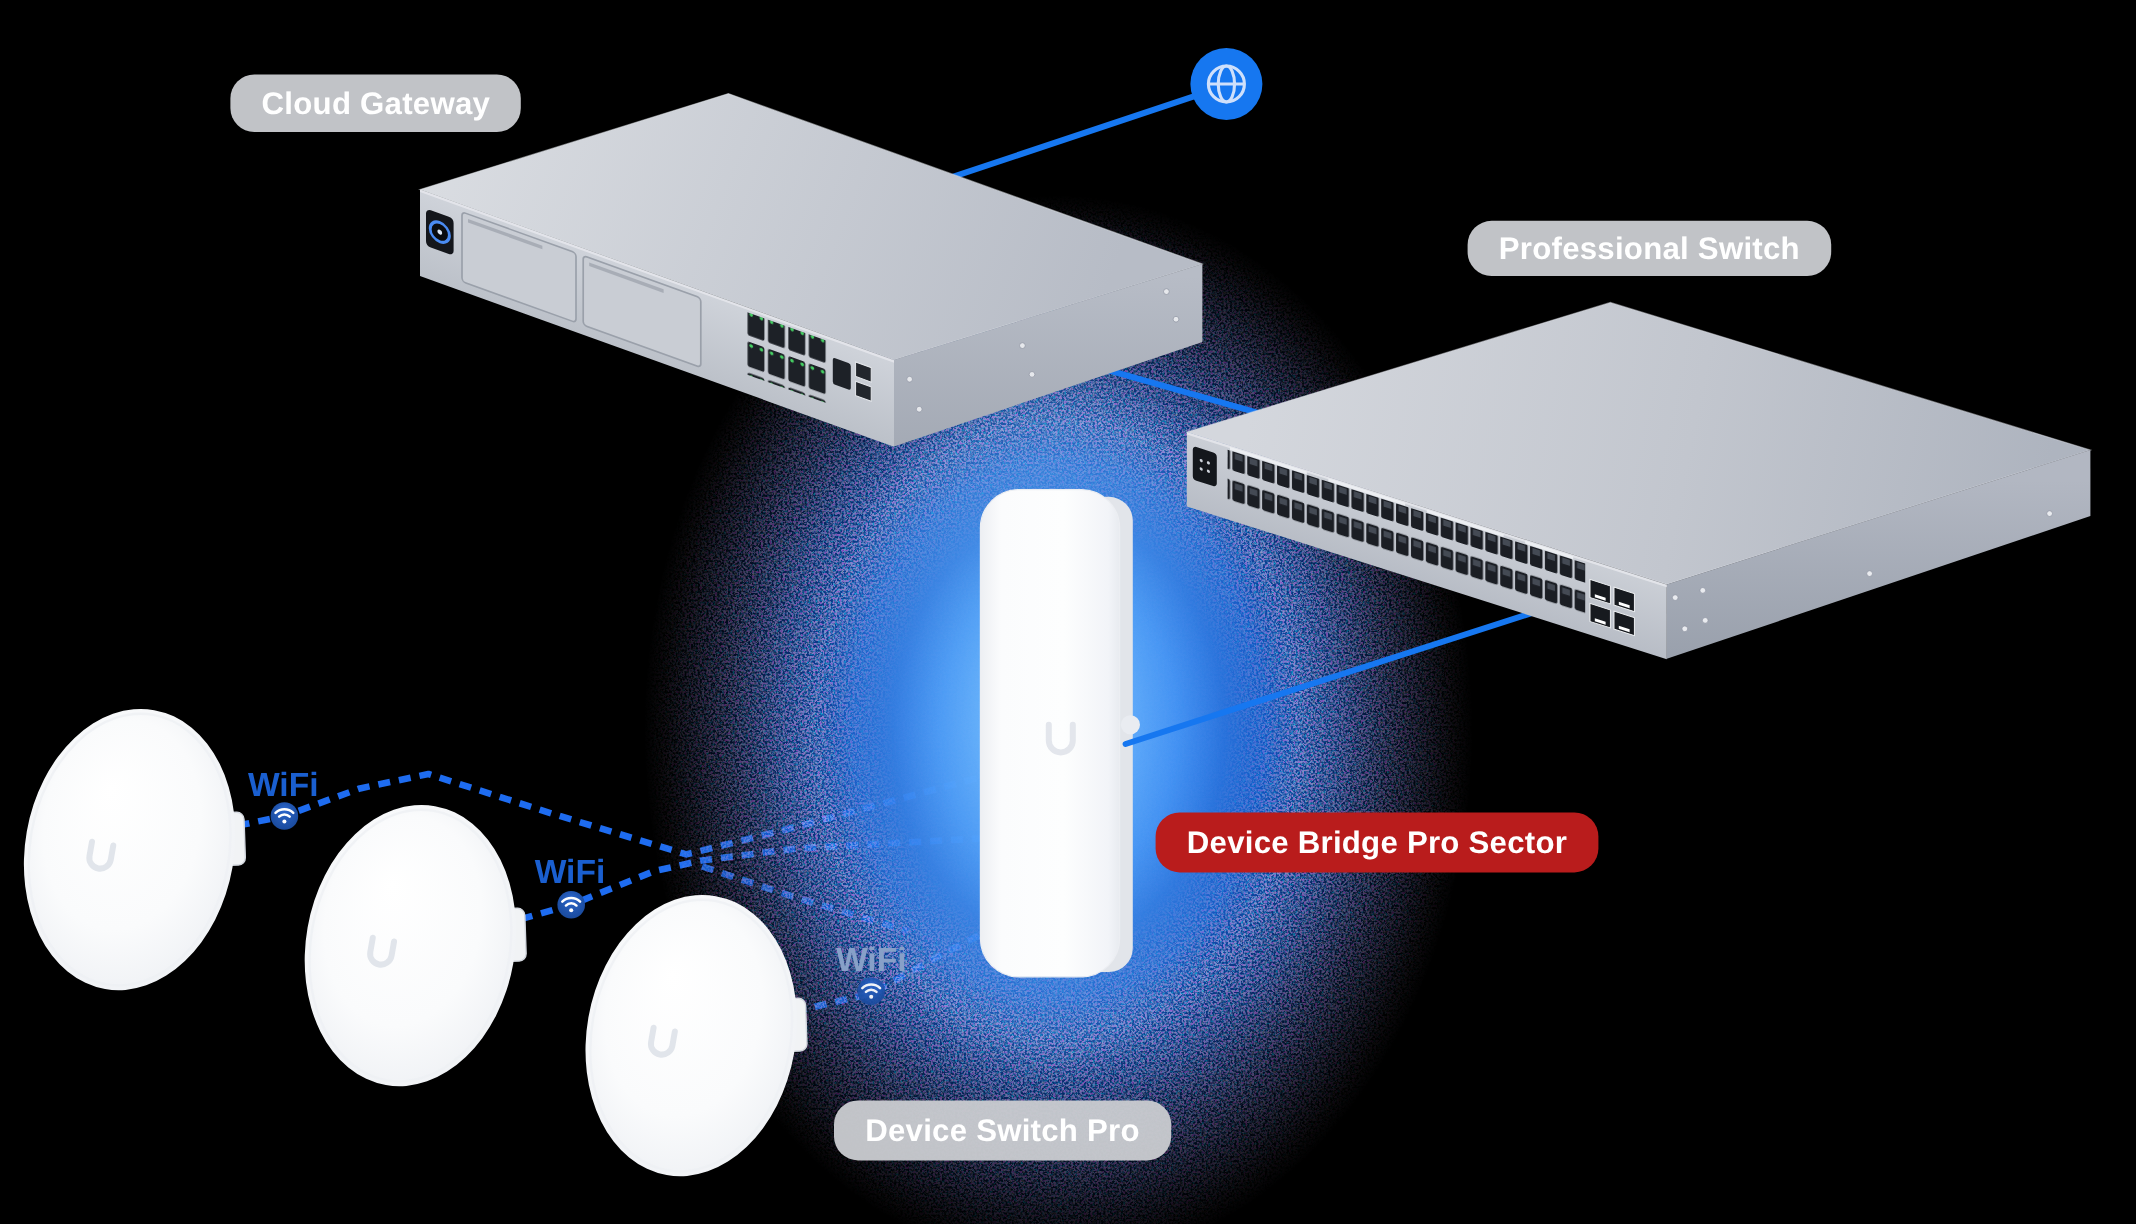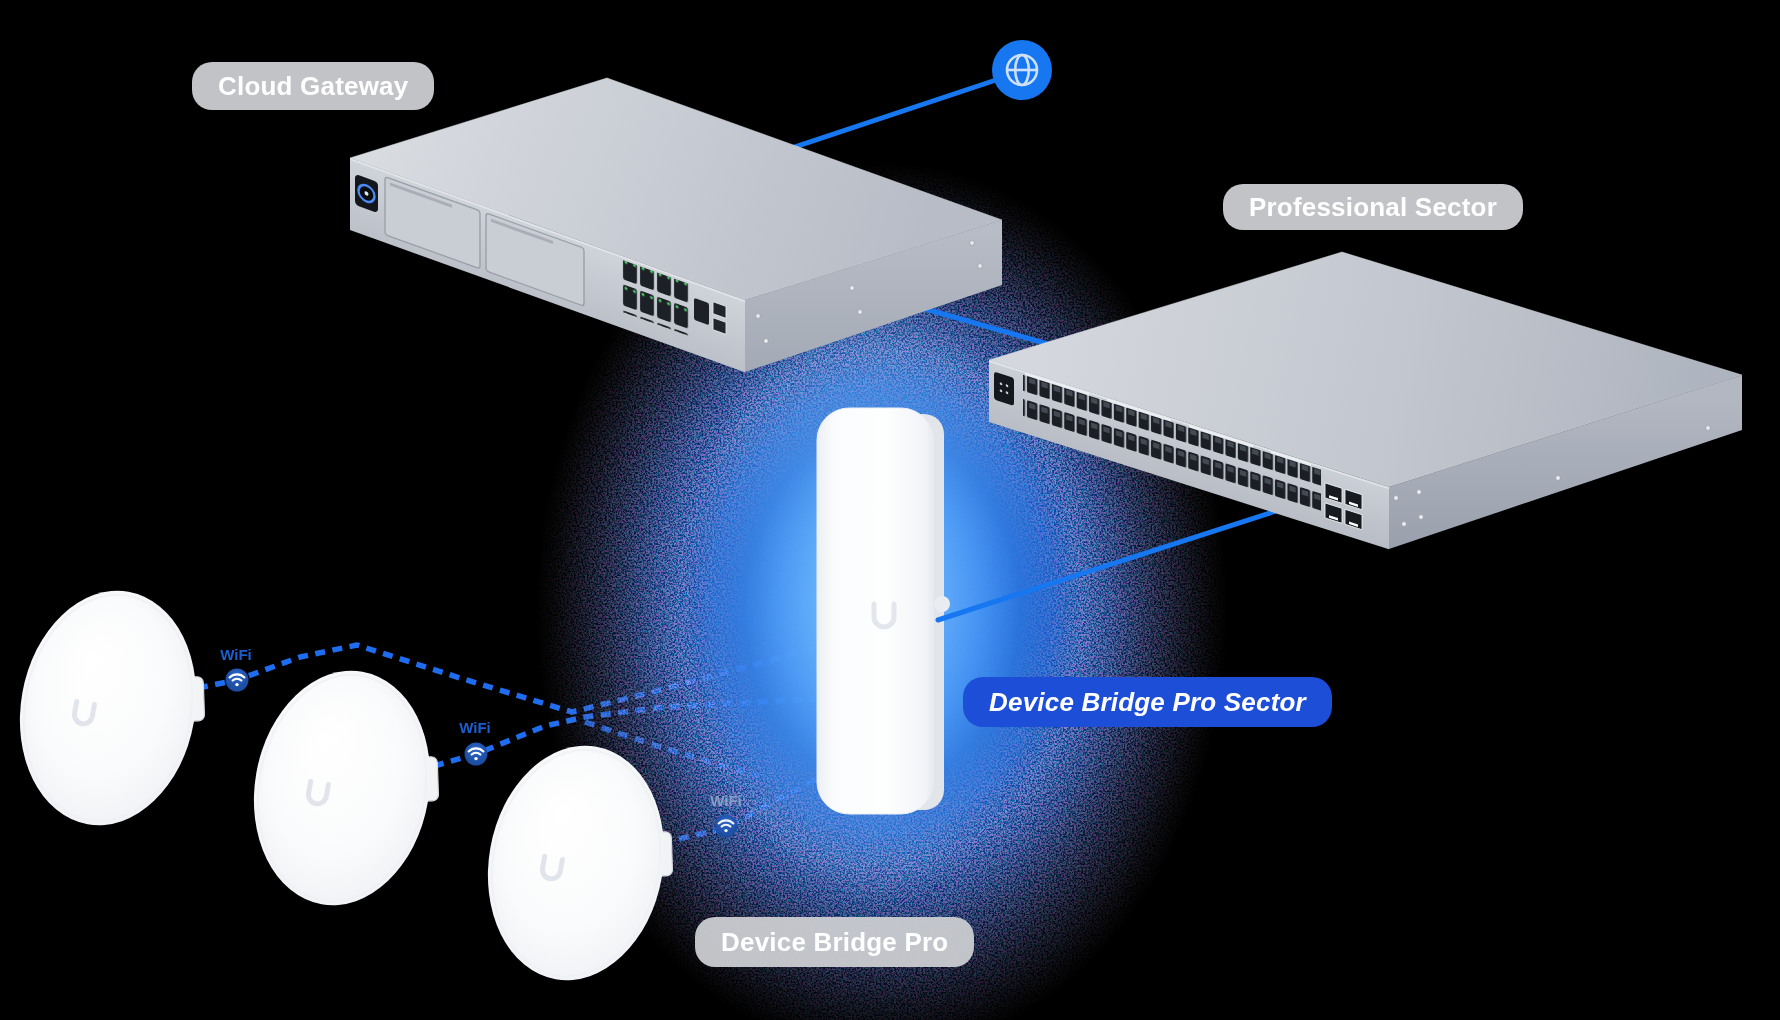--- a/index.html
+++ b/index.html
@@ -7,28 +7,28 @@
     position:relative;width:1780px;height:1020px;overflow:hidden;background:#000;
     font-family:"Liberation Sans", sans-serif;
   }
   .stage svg.scene{position:absolute;left:0;top:0;width:1780px;height:1020px;display:block;}
   .tag{
     position:absolute;display:inline-flex;align-items:center;justify-content:center;
     height:48px;padding:0 26px;border-radius:20px;
     background:rgba(201,203,207,0.96);color:#ffffff;
     font-size:26px;font-weight:600;letter-spacing:.2px;white-space:nowrap;
   }
-  .tag.blue{background:#1d4ed8;font-weight:700;font-style:italic;}
+  .tag.blue{background:#b91c1c;font-weight:700;}
   .tag.cloud-gateway{left:192px;top:62px;}
   .tag.professional-switch{left:1223px;top:184px;height:46px;}
   .tag.sector{left:963px;top:677px;height:50px;}
   .tag.bridge-pro{left:695px;top:917px;height:50px;}
   .wifi-text{
     position:absolute;transform:translate(-50%,-50%);
-    font-size:15px;font-weight:700;color:#1a5fd0;white-space:nowrap;
+    font-size:28px;font-weight:700;color:#1a5fd0;white-space:nowrap;
   }
   .wifi-text.w1{left:236px;top:654px;}
   .wifi-text.w2{left:475px;top:727px;}
   .wifi-text.w3{left:726px;top:800px;color:#87a0c8;}
 </style>
 </head>
 <body>
 
 <div class="stage">
   <svg class="scene" viewBox="0 0 1780 1020" xmlns="http://www.w3.org/2000/svg">
@@ -240,19 +240,19 @@
         <line x1="1007" y1="70" x2="1037" y2="70"></line>
       </g>
     </g>
 
     <use href="#wifiBadge" transform="translate(237,680)"></use>
     <use href="#wifiBadge" transform="translate(476,754)"></use>
     <use href="#wifiBadge" transform="translate(726,826)" opacity=".92"></use>
   </svg>
 
   <div class="tag cloud-gateway">Cloud Gateway</div>
-  <div class="tag professional-switch">Professional Sector</div>
+  <div class="tag professional-switch">Professional Switch</div>
   <div class="tag blue sector">Device Bridge Pro Sector</div>
-  <div class="tag bridge-pro">Device Bridge Pro</div>
+  <div class="tag bridge-pro">Device Switch Pro</div>
   <span class="wifi-text w1">WiFi</span>
   <span class="wifi-text w2">WiFi</span>
   <span class="wifi-text w3">WiFi</span>
 </div>
 
 </body></html>

